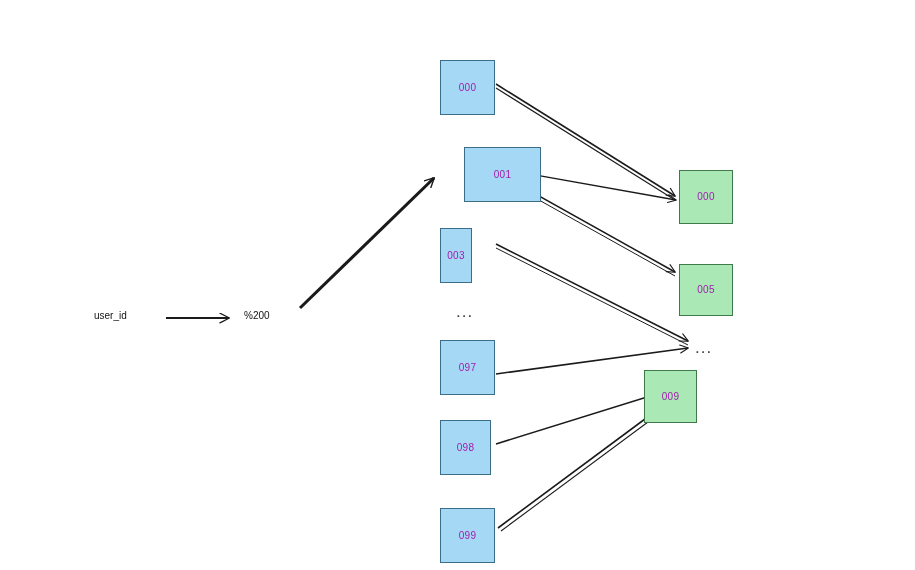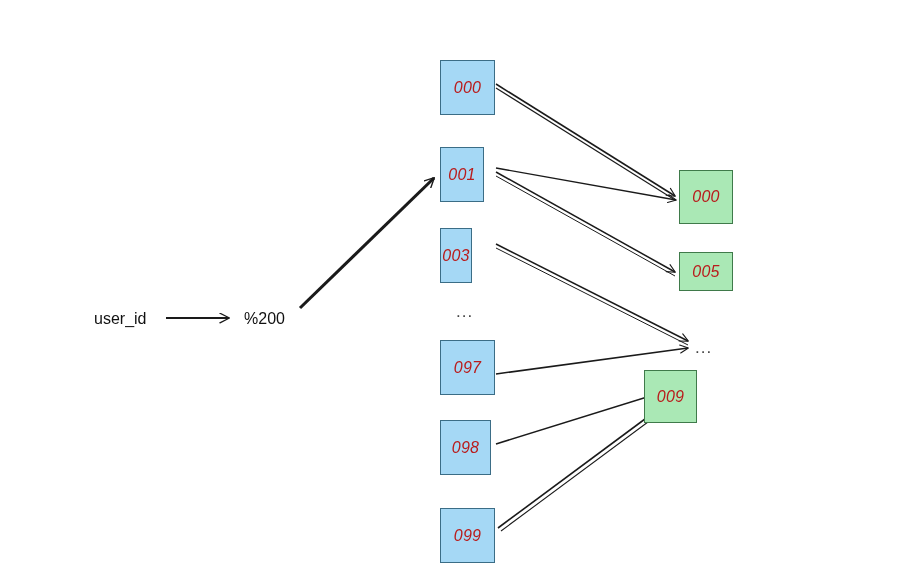--- a/index.html
+++ b/index.html
@@ -22,37 +22,36 @@
     width: 915px;
     height: 570px;
   }
   .node-box {
     position: absolute;
     box-sizing: border-box;
     border: 1.4px solid #3a3a3a;
     display: flex;
     align-items: center;
     justify-content: center;
-    font-size: 16px;
-    color: #b91c1c;
+    font-size: 10px;
+    color: #a21caf;
     letter-spacing: 0.3px;
     line-height: 1;
-    font-style: italic;
   }
   .node-blue {
     background: #a5d8f5;
     border-color: #3b6d86;
   }
   .node-green {
     background: #aae8b5;
     border-color: #3f7a4a;
   }
   .plain-label {
     position: absolute;
-    font-size: 16px;
+    font-size: 10px;
     color: #111111;
     line-height: 1;
     white-space: nowrap;
   }
   .ellipsis-label {
     position: absolute;
     font-size: 17px;
     color: #444444;
     line-height: 1;
     letter-spacing: 1px;
@@ -95,25 +94,25 @@
 
     <line x1="498" y1="528" x2="676" y2="396" stroke="#1a1a1a" stroke-width="1.6" marker-end="url(#arrowOpenThin)"></line>
     <line x1="501" y1="531" x2="679" y2="399" stroke="#1a1a1a" stroke-width="1.1"></line>
   </svg>
 
   <div class="plain-label" style="left:94px; top:311px;">user_id</div>
 
   <div class="plain-label" style="left:244px; top:311px;">%200</div>
 
   <div class="node-box node-blue" style="left:440px; top:60px; width:55px; height:55px;">000</div>
-  <div class="node-box node-blue" style="left:440px; top:147px; width:44px; height:55px;">001</div>
+  <div class="node-box node-blue" style="left:464px; top:147px; width:77px; height:55px;">001</div>
   <div class="node-box node-blue" style="left:440px; top:228px; width:32px; height:55px;">003</div>
   <div class="ellipsis-label" style="left:456px; top:303px;">...</div>
   <div class="node-box node-blue" style="left:440px; top:340px; width:55px; height:55px;">097</div>
   <div class="node-box node-blue" style="left:440px; top:420px; width:51px; height:55px;">098</div>
   <div class="node-box node-blue" style="left:440px; top:500px; width:55px; height:55px;margin-top:8px;">099</div>
 
   <div class="node-box node-green" style="left:679px; top:170px; width:54px; height:54px;">000</div>
-  <div class="node-box node-green" style="left:679px; top:252px; width:54px; height:39px;">005</div>
+  <div class="node-box node-green" style="left:679px; top:264px; width:54px; height:52px;">005</div>
   <div class="ellipsis-label" style="left:695px; top:339px;">...</div>
   <div class="node-box node-green" style="left:644px; top:370px; width:53px; height:53px;">009</div>
 
 </div>
 
 </body></html>

